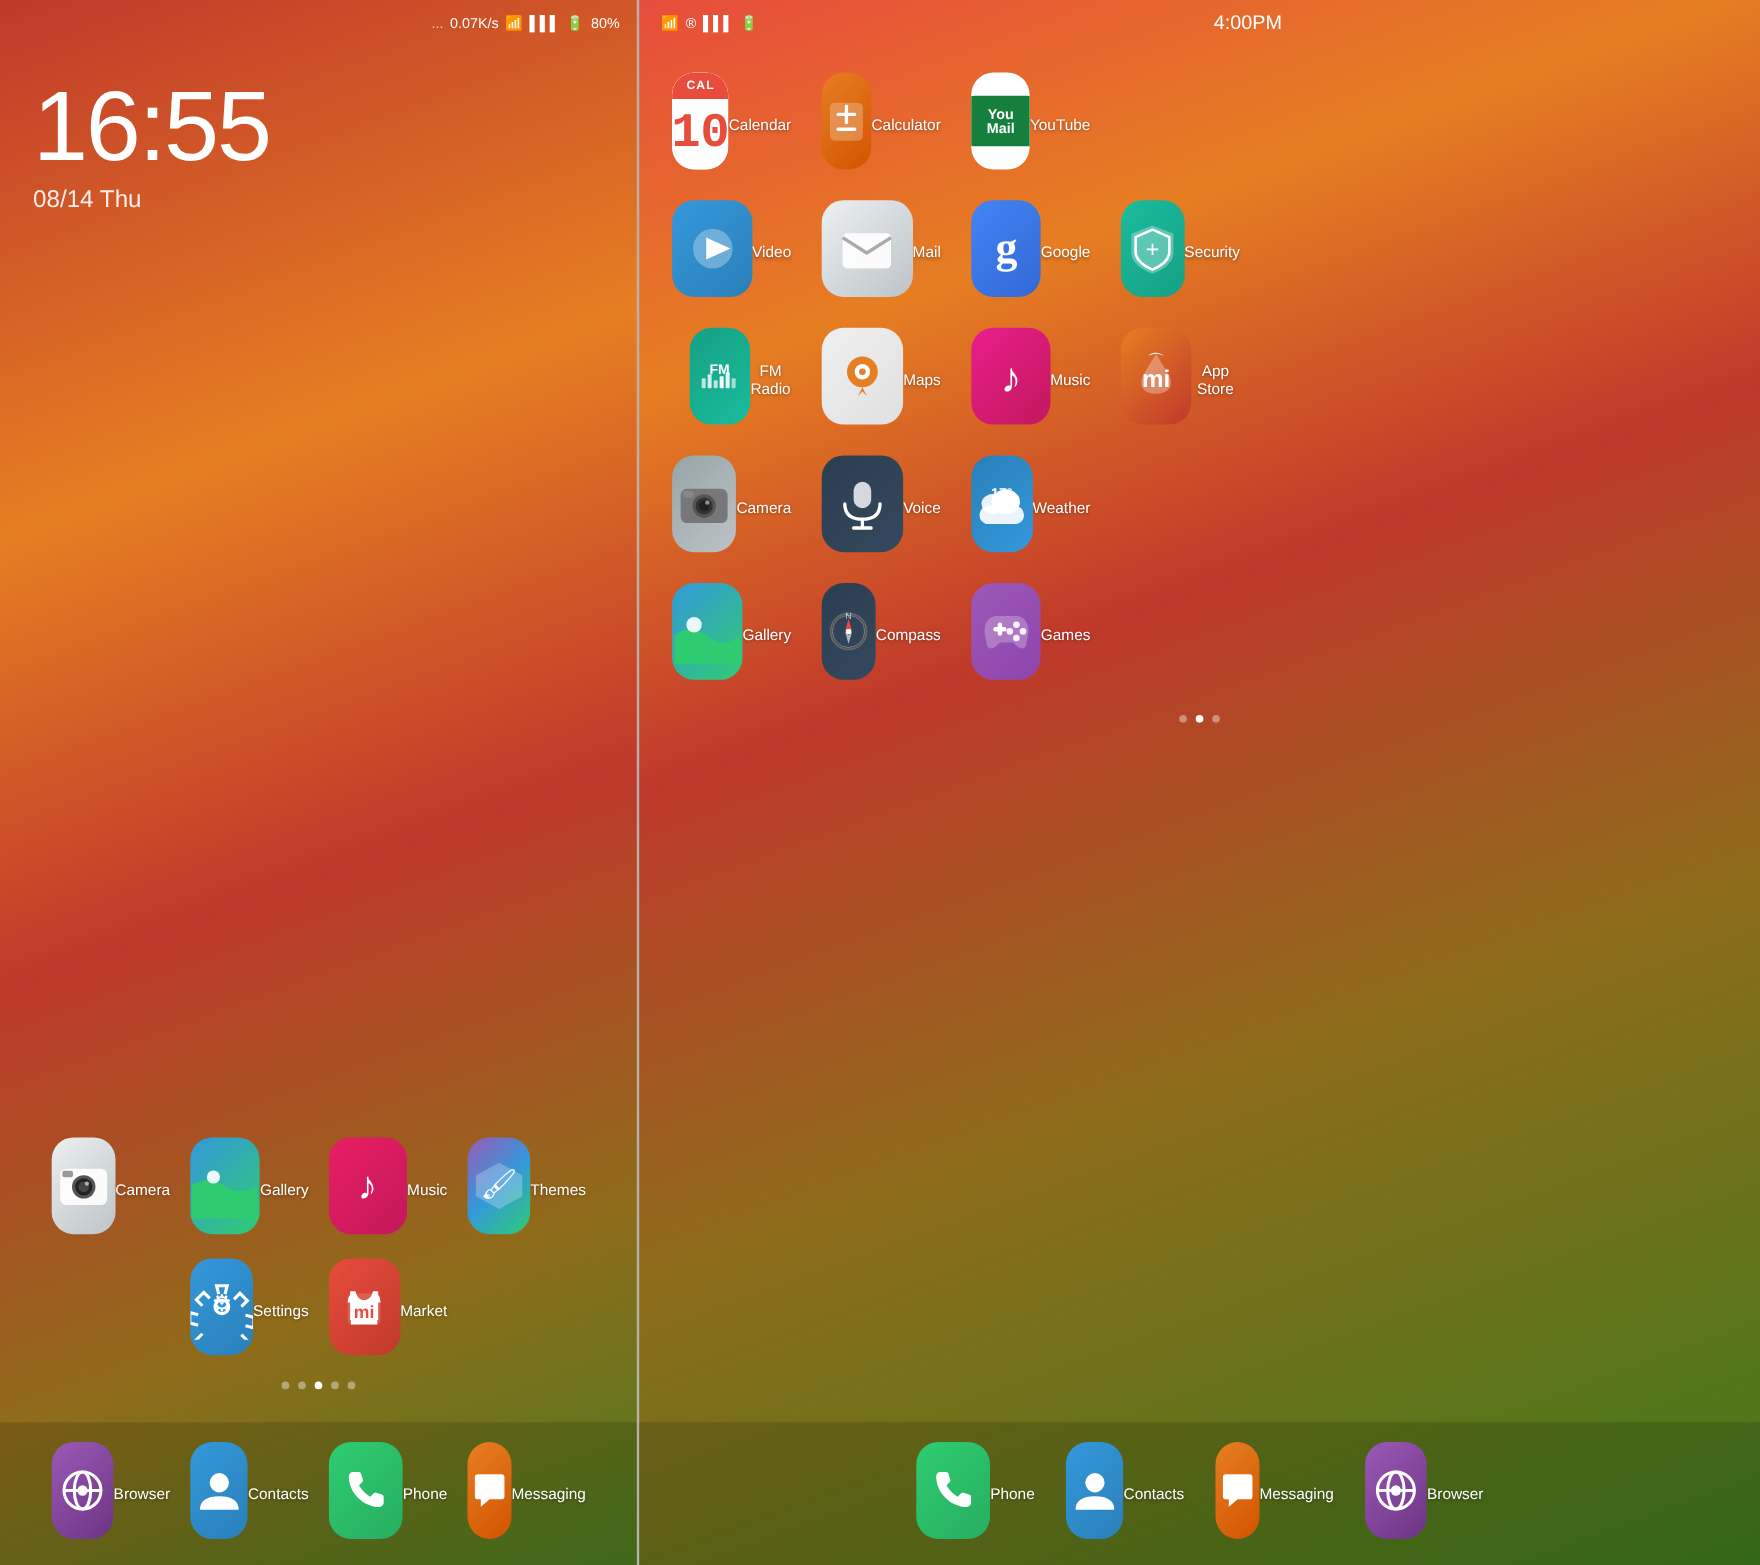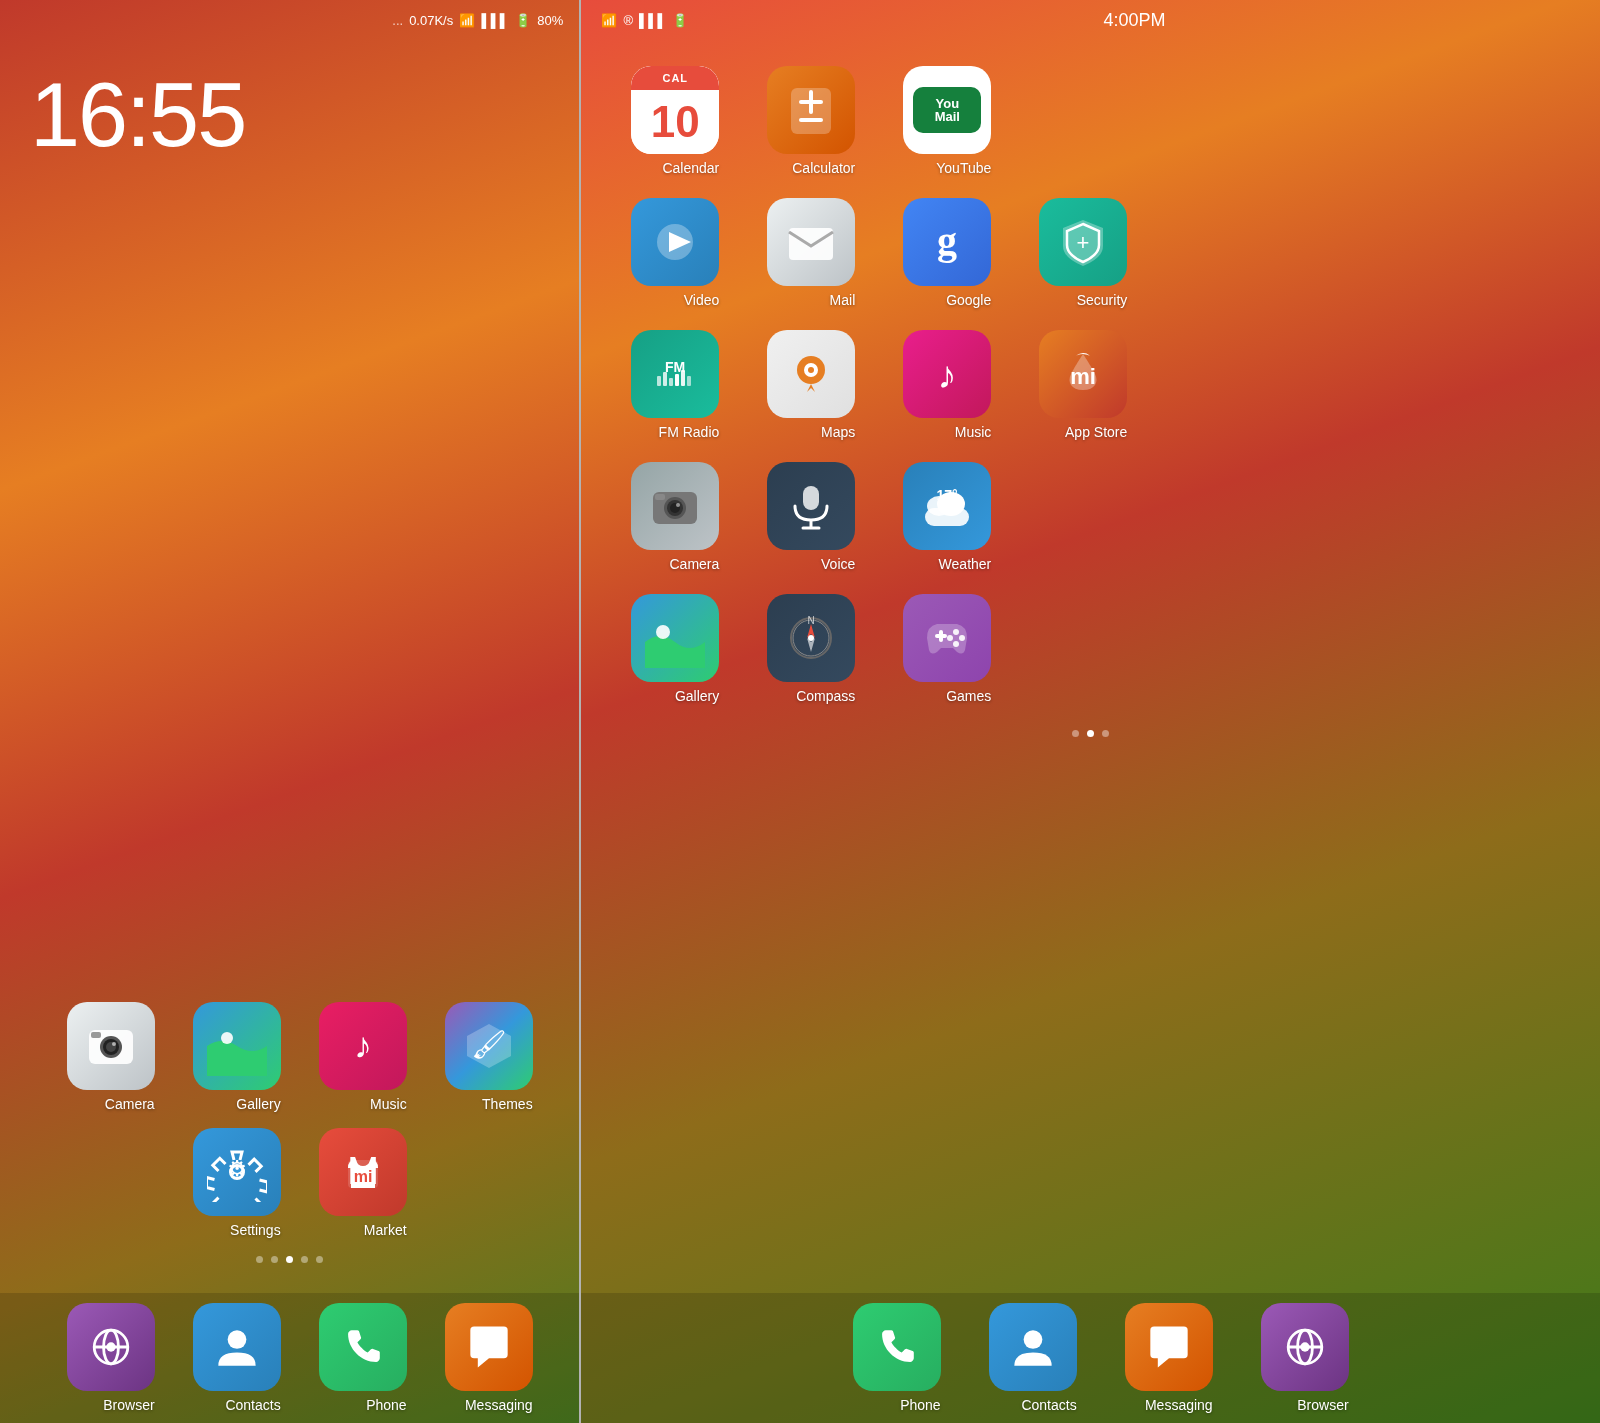--- a/index.html
+++ b/index.html
@@ -59,22 +59,22 @@
 
     .app-grid-row {
       display: flex;
       justify-content: center;
       gap: 18px;
       padding: 8px 20px;
     }
 
     .app-icon-wrap {
       display: flex;
-      flex-direction: column;
-      align-items: flex-end;
+      flex-direction: row;
+      align-items: center;
       width: 108px;
       cursor: pointer;
     }
     .app-icon {
       width: 88px;
       height: 88px;
       border-radius: 20px;
       display: flex;
       align-items: center;
       justify-content: center;
@@ -245,20 +245,21 @@
     <span style="opacity:0.7">...</span>
     <span>0.07K/s</span>
     <span>📶</span>
     <span>▌▌▌</span>
     <span>🔋</span>
     <span>80%</span>
   </div>
 
   <div class="clock-display">
     <div class="clock-time">16:55</div>
+    <div class="clock-date">08/14  Thu</div>
   </div>
 
   <div class="left-apps-area">
 
     <div class="app-grid-row">
 
       <div class="app-icon-wrap">
         <div class="app-icon icon-camera-left">
           <svg viewBox="0 0 60 60" width="60" height="60">
             <rect width="60" height="60" rx="14" fill="transparent"></rect>
@@ -410,21 +411,21 @@
 
     <div class="right-app-grid-row">
 
       <div class="app-icon-wrap">
         <div class="app-icon" style="background:white;padding:0;overflow:hidden;">
           <div class="calendar-inner">
             <div class="calendar-top" style="background:#e74c3c;width:100%;height:24px;border-radius:20px 20px 0 0;display:flex;align-items:center;justify-content:center;">
               <span style="color:white;font-size:11px;font-weight:600;letter-spacing:1px;">CAL</span>
             </div>
             <div class="calendar-bottom" style="flex:1;display:flex;align-items:center;justify-content:center;width:100%;">
-              <span style="font-size:44px;font-weight:bold;color:#e74c3c;line-height:1;">10</span>
+              <span style="font-size:44px;font-weight:bold;color:#e74c3c;line-height:1;font-family:Liberation Mono, monospace;">10</span>
             </div>
           </div>
         </div>
         <span class="app-label">Calendar</span>
       </div>
 
 
       <div class="app-icon-wrap">
         <div class="app-icon icon-calculator">
           <svg viewBox="0 0 60 60" width="60" height="60">

